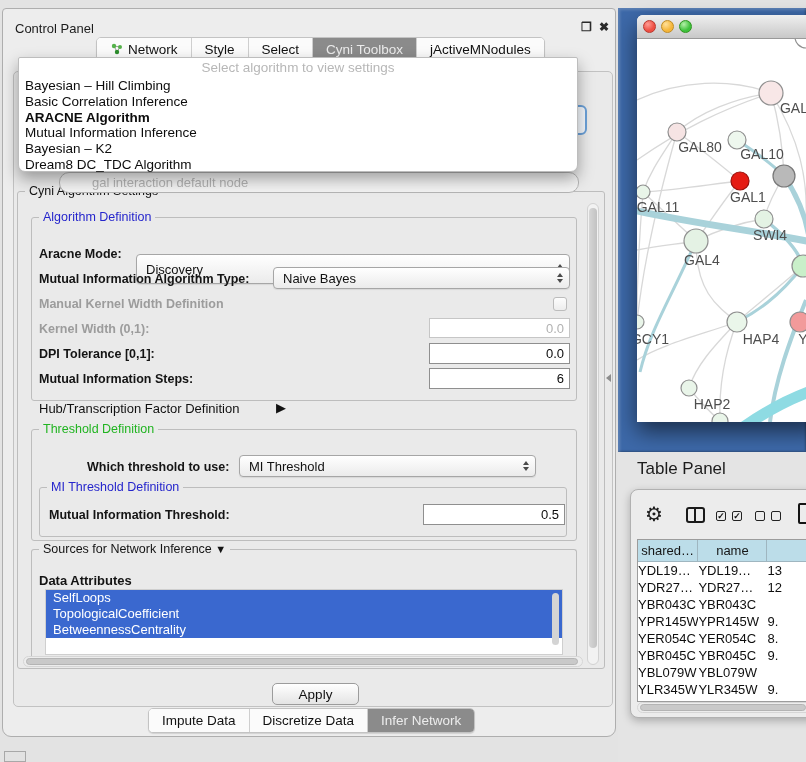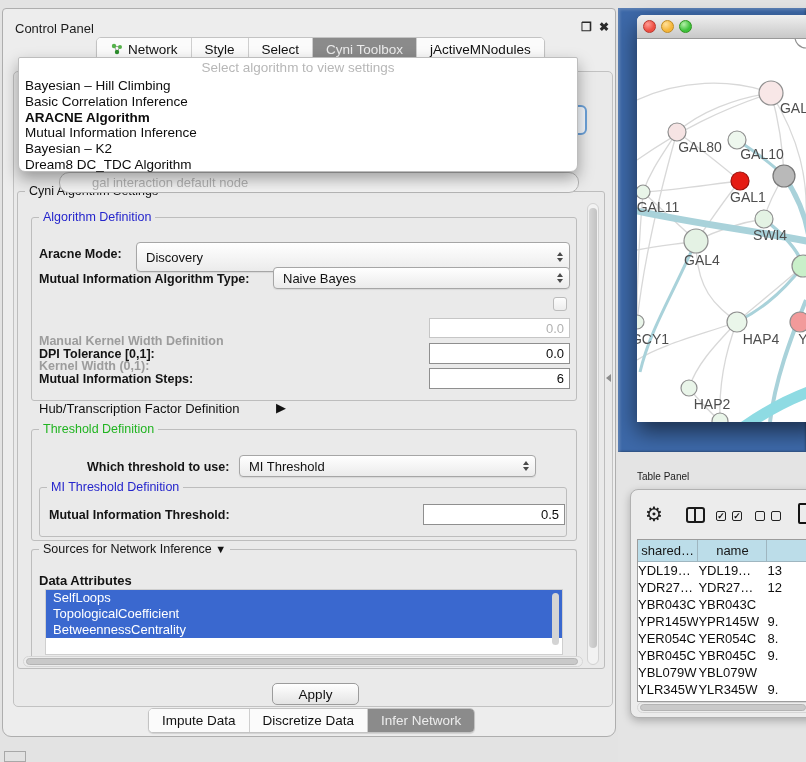--- a/index.html
+++ b/index.html
@@ -35,21 +35,21 @@
     border-radius:6px;background:#f4f8fd;z-index:10;box-sizing:border-box;}
   .bg-combo{left:56px;top:163px;width:520px;height:21px;border:1px solid #b5b5b5;
     border-radius:10px;background:#f3f3f3;z-index:10;box-sizing:border-box;
     font-size:13px;color:#b3b3b3;line-height:19px;padding-left:32px;}
 
   
   .grpbox{border:1px solid #bdbdbd;border-radius:3px;box-sizing:border-box;}
   .grptitle{position:absolute;top:-8px;left:7px;background:#eaeaea;padding:0 4px;
     font-size:12.5px;color:#141414;white-space:nowrap;}
   .blabel{font-size:12.5px;font-weight:bold;color:#141414;white-space:nowrap;}
-  .dlabel{font-size:12.5px;font-weight:bold;color:#9c9c9c;white-space:nowrap;margin-top:37px;}
+  .dlabel{font-size:12.5px;font-weight:bold;color:#9c9c9c;white-space:nowrap;}
 
   .combo{background:linear-gradient(#ffffff,#ebebeb);border:1px solid #a6a6a6;border-radius:4px;
     display:flex;align-items:center;padding:0 22px 0 9px;font-size:13px;color:#111;
     box-sizing:border-box;box-shadow:0 1px 1px rgba(0,0,0,.08);}
   .combo-arrows{position:absolute;right:6px;top:50%;transform:translateY(-50%);
     display:flex;flex-direction:column;gap:2px;}
   .combo-arrows i{display:block;width:0;height:0;border-left:3.5px solid transparent;
     border-right:3.5px solid transparent;}
   .combo-arrows .up{border-bottom:4px solid #4a4a4a;}
   .combo-arrows .dn{border-top:4px solid #4a4a4a;}
@@ -94,21 +94,21 @@
   .tl.yel{left:24px;background:radial-gradient(circle at 35% 30%,#ffe09a,#f5b63a 60%);border:1px solid #c08b22;}
   .tl.grn{left:42px;background:radial-gradient(circle at 35% 30%,#b4f0a8,#3fc23c 60%);border:1px solid #2f941f;}
   .net-canvas{left:637px;top:39px;width:169px;height:383px;}
   .net-label{font-size:14px;fill:#4e4e4e;}
 
   .split-arrow{left:606px;top:374px;width:0;height:0;border-top:4px solid transparent;
     border-bottom:4px solid transparent;border-right:5px solid #8d8d8d;}
 
   
   .right-lower{left:618px;top:452px;width:188px;height:310px;background:#e4e4e4;}
-  .tp-title{left:637px;top:459px;font-size:10px;color:#1c1c1c;margin-top:12px;}
+  .tp-title{left:637px;top:459px;font-size:17px;color:#1c1c1c;}
   .tbl-window{left:630px;top:489px;width:190px;height:229px;background:#ececec;
     border:1px solid #b1b1b1;border-radius:8px;box-shadow:0 3px 9px rgba(0,0,0,.25);box-sizing:border-box;}
   .gear{font-size:20px;color:#1d1d1d;line-height:20px;}
   .colicon{width:19px;height:16px;border:2px solid #1a1a1a;border-radius:3px;box-sizing:border-box;position:relative;}
   .colicon::after{content:"";position:absolute;left:6px;top:0;width:2px;height:12px;background:#1a1a1a;}
   .cb{display:inline-block;width:10px;height:10px;border:1.6px solid #222;border-radius:2px;
     box-sizing:border-box;font-size:9px;line-height:8px;font-weight:bold;color:#111;text-align:center;}
   .docicon{width:15px;height:21px;border:2px solid #141414;border-radius:2px;box-sizing:border-box;}
 
   .tbl{left:637px;top:539px;width:183px;height:163px;background:#fff;
@@ -166,21 +166,21 @@
     </div>
     <div class="abs scroll-v">
         <div class="thumb"></div>
       </div>
 
     <div class="abs grpbox" style="left:28px;top:208px;width:546px;height:184px;">
       <span class="grptitle" style="color:#2525cc;">Algorithm Definition</span>
     </div>
 
     <span class="abs blabel" style="left:36px;top:238px;">Aracne Mode:</span>
-    <div class="abs combo" style="left:133px;top:233px;width:434px;height:30px;">
+    <div class="abs combo" style="left:133px;top:245px;width:434px;height:30px;">
       <span>Discovery</span>
       <span class="combo-arrows">
           <i class="up"></i>
           <i class="dn"></i>
         </span>
     </div>
 
     <span class="abs blabel" style="left:36px;top:263px;">Mutual Information Algorithm Type:</span>
     <div class="abs combo" style="left:270px;top:258px;width:297px;height:22px;">
       <span>Naive Bayes</span>

